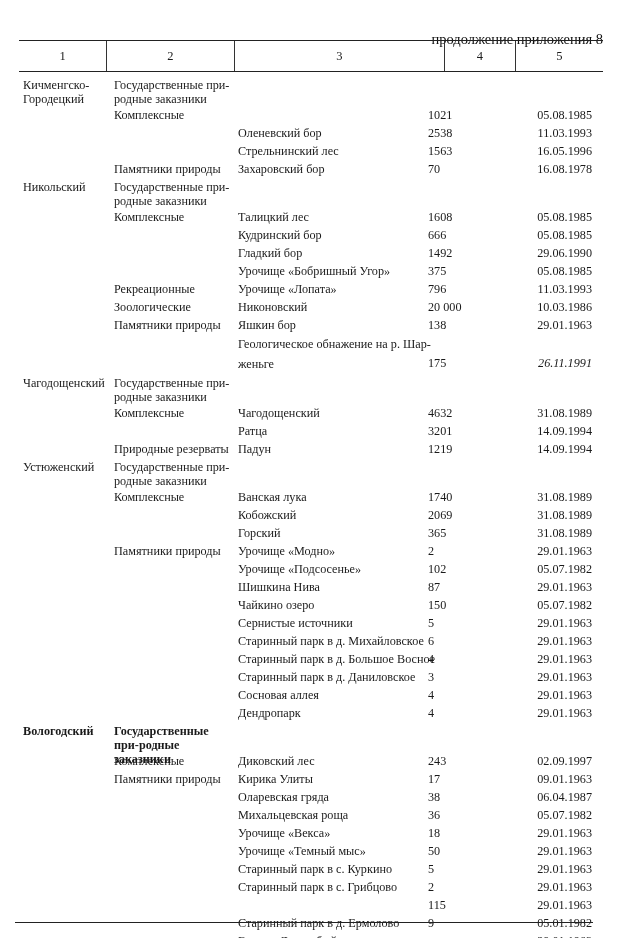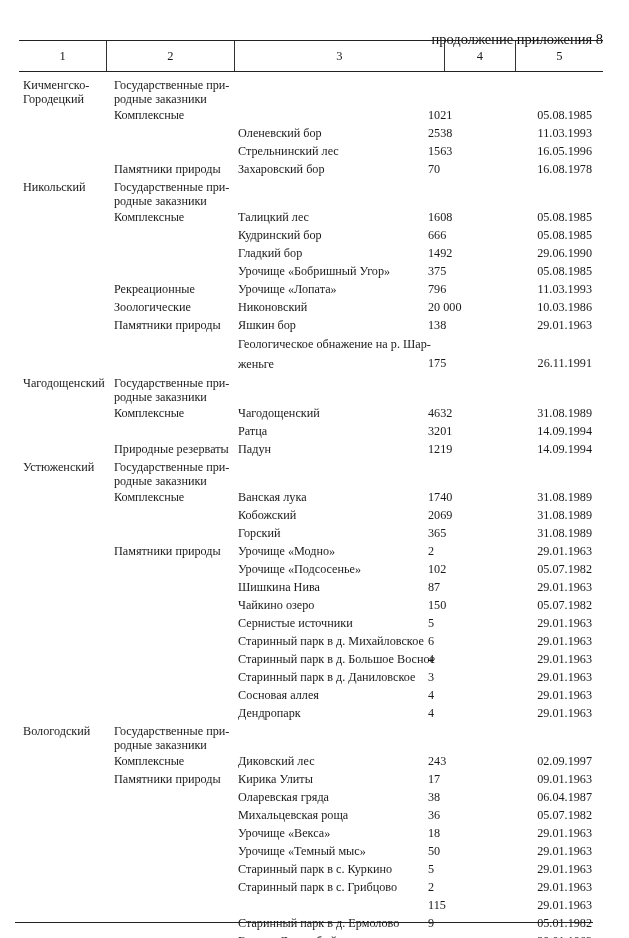--- a/index.html
+++ b/index.html
@@ -143,21 +143,21 @@
       <div class="cell r-c2">Памятники природы</div>
       <div class="cell r-c3">Яшкин бор</div>
       <div class="cell r-c4">138</div>
       <div class="cell r-c5">29.01.1963</div>
     </div>
     <div class="row" style="height: 40px;">
       <div class="cell r-c1"></div>
       <div class="cell r-c2"></div>
       <div class="cell r-c3 wrap">Геологическое обнажение на р. Шар-женьге</div>
       <div class="cell r-c4" style="top: 20px;">175</div>
-      <div class="cell r-c5" style="top: 20px;">26.11.1991</div>
+      <div class="cell r-c5" style="top: 20px; font-style: italic;">26.11.1991</div>
     </div>
     <div class="row" style="height: 30px;">
       <div class="cell r-c1">Чагодощенский</div>
       <div class="cell r-c2">Государственные при-родные заказники</div>
       <div class="cell r-c3"></div>
       <div class="cell r-c4"></div>
       <div class="cell r-c5"></div>
     </div>
     <div class="row">
       <div class="cell r-c1"></div>
@@ -271,21 +271,21 @@
       <div class="cell r-c4">4</div>
       <div class="cell r-c5">29.01.1963</div>
     </div>
     <div class="row">
       <div class="cell r-c1"></div>
       <div class="cell r-c2"></div>
       <div class="cell r-c3">Дендропарк</div>
       <div class="cell r-c4">4</div>
       <div class="cell r-c5">29.01.1963</div>
     </div>
-    <div class="row" style="height: 30px;">
+    <div class="row" style="height: 30px; font-weight: bold;">
       <div class="cell r-c1">Вологодский</div>
       <div class="cell r-c2">Государственные при-родные заказники</div>
       <div class="cell r-c3"></div>
       <div class="cell r-c4"></div>
       <div class="cell r-c5"></div>
     </div>
     <div class="row">
       <div class="cell r-c1"></div>
       <div class="cell r-c2">Комплексные</div>
       <div class="cell r-c3">Диковский лес</div>

